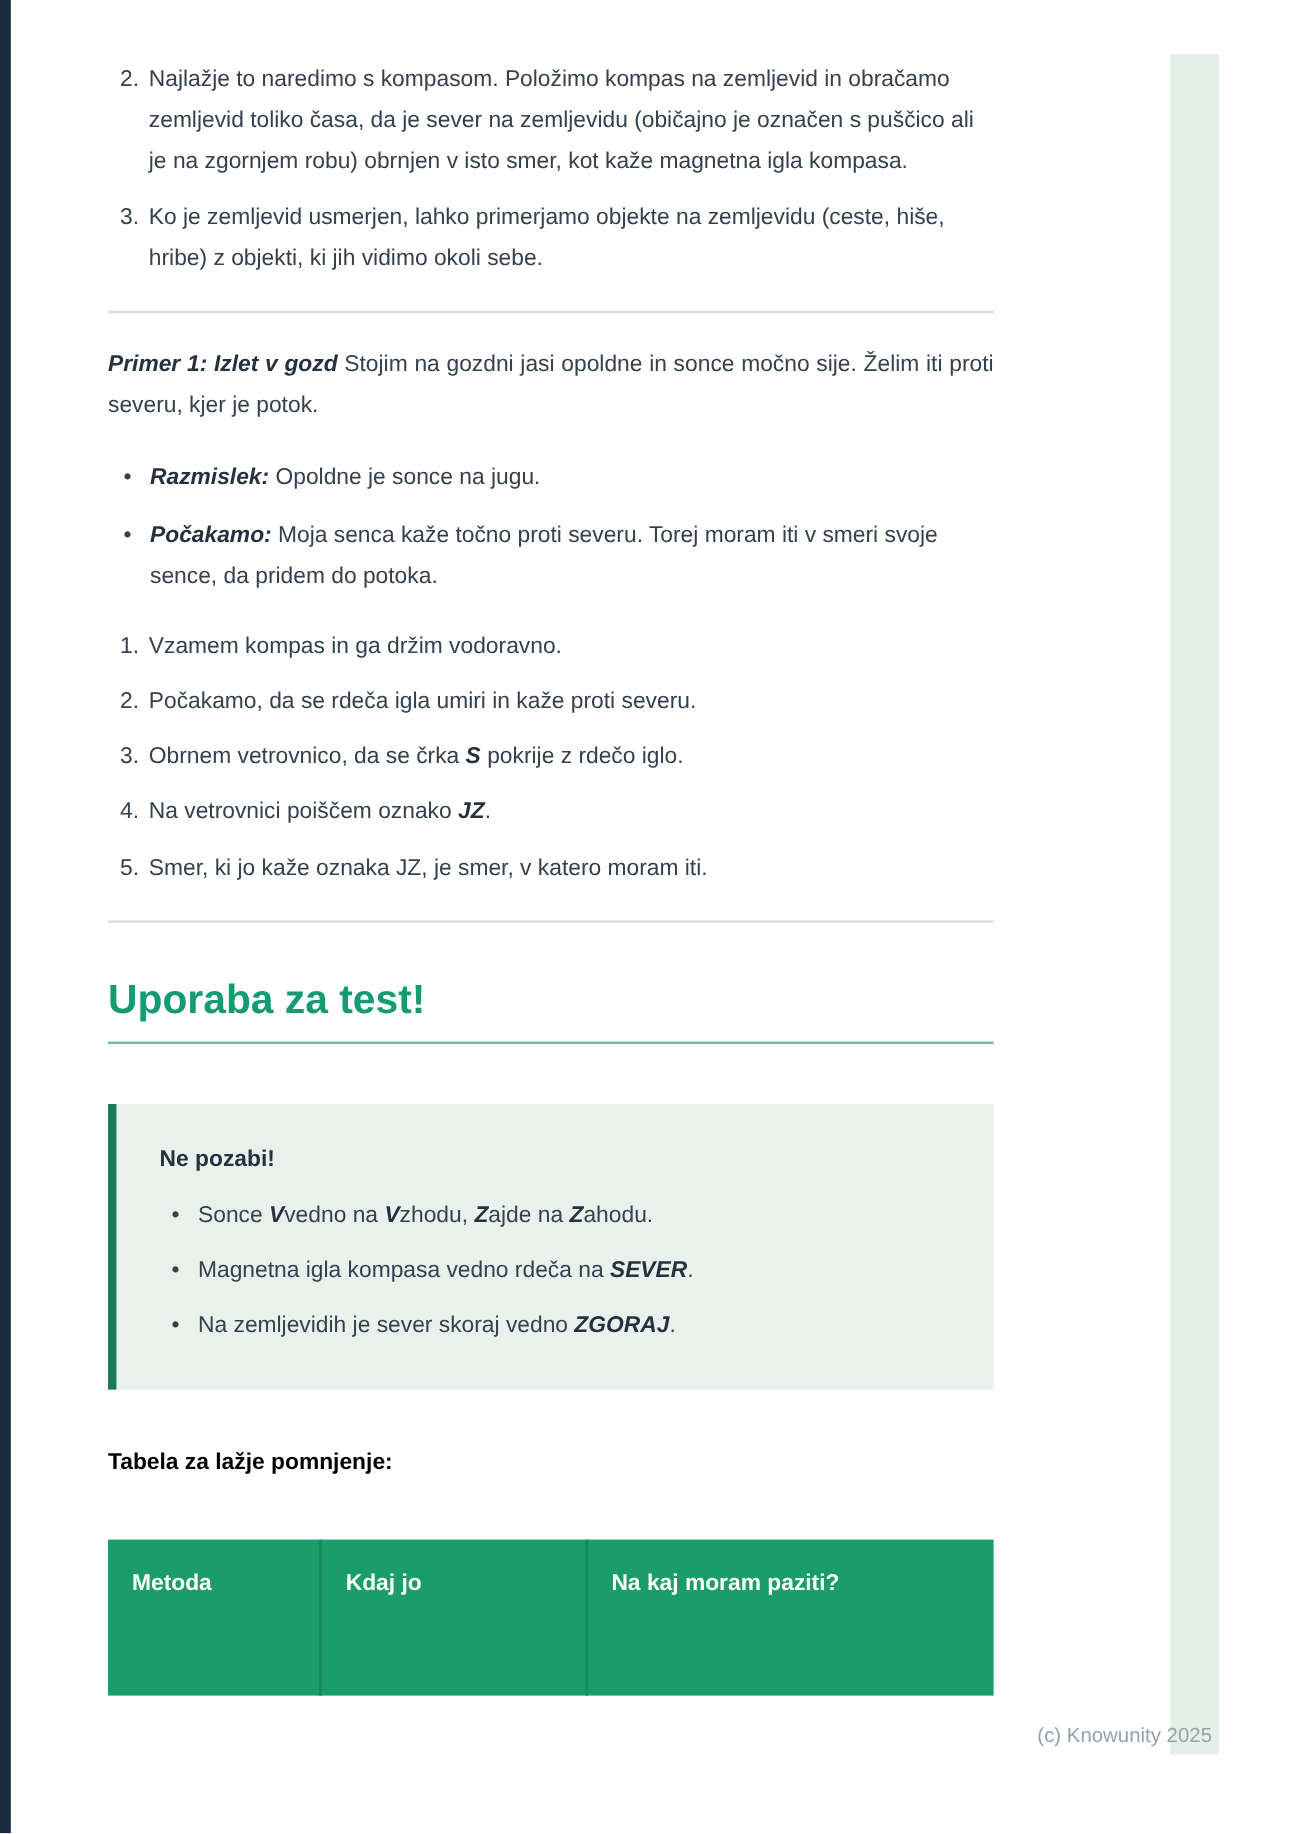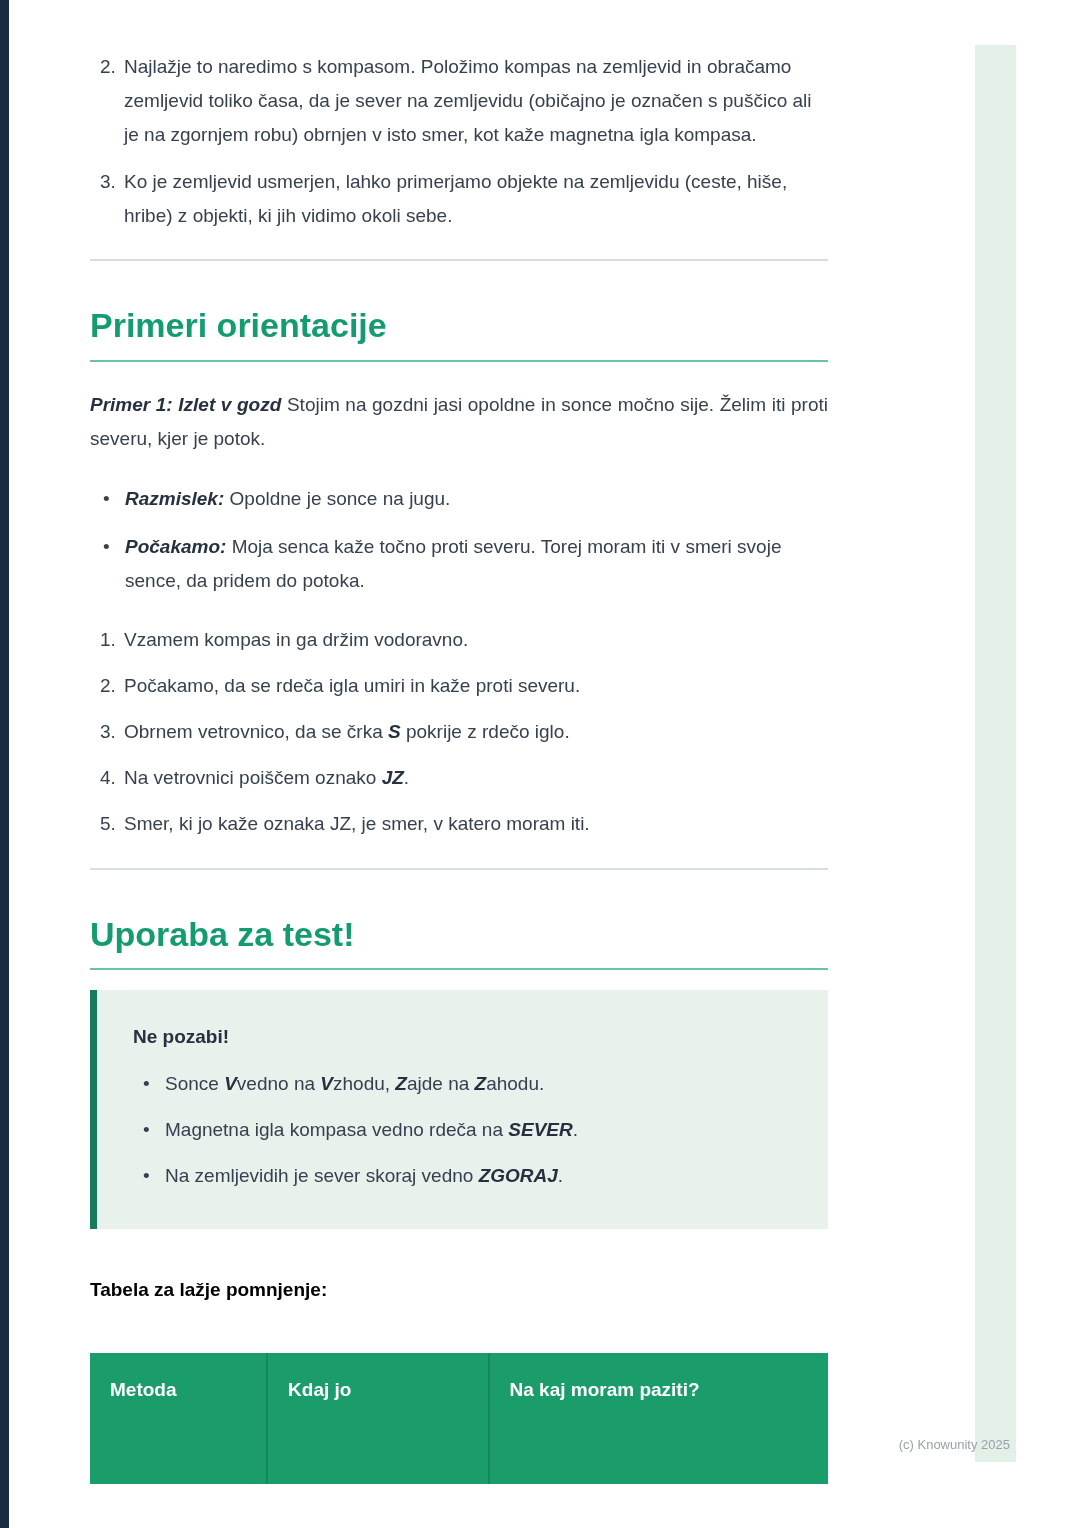--- a/index.html
+++ b/index.html
@@ -23,21 +23,21 @@
   }
   .right-strip {
     position: absolute;
     right: 64px; top: 45px;
     width: 41px; height: 1417px;
     background: #e2f0e8;
   }
   .credit {
     position: absolute;
     right: 70px; top: 1437px;
-    font-size: 13px;
+    font-size: 17px;
     color: #98a1ab;
     z-index: 2;
     white-space: nowrap;
     text-align: center;
   }
   .content {
     position: absolute;
     left: 90px; top: 50px;
     width: 738px;
     font-size: 19px;
@@ -69,21 +69,21 @@
 
   .para {
     margin-top: 26px;
     text-align: justify;
   }
   .bullets { margin-top: 26px; }
   .bullets .bullet-item { margin-bottom: 14px; }
   .steps { margin-top: 24px; }
 
   .callout {
-    margin-top: 20px;
+    margin-top: 50px;
     background: #e9f1ec;
     border-left: 7px solid #187a5c;
     padding: 30px 36px 24px 36px;
   }
   .callout-title {
     font-weight: 700;
     color: #26303f;
     margin-bottom: 12px;
   }
   .callout .bullet-item { margin-bottom: 12px; }
@@ -131,21 +131,20 @@
         <span class="txt">Najlažje to naredimo s kompasom. Položimo kompas na zemljevid in obračamo zemljevid toliko časa, da je sever na zemljevidu (običajno je označen s puščico ali je na zgornjem robu) obrnjen v isto smer, kot kaže magnetna igla kompasa.</span>
       </div>
       <div class="num-item">
         <span class="marker">3.</span>
         <span class="txt">Ko je zemljevid usmerjen, lahko primerjamo objekte na zemljevidu (ceste, hiše, hribe) z objekti, ki jih vidimo okoli sebe.</span>
       </div>
     </div>
 
     <hr class="divider">
 
-    <h2 class="section-title">Primeri orientacije</h2>
 
     <p class="para"><strong>Primer 1: Izlet v gozd</strong><span> Stojim na gozdni jasi opoldne in sonce močno sije. Želim iti proti severu, kjer je potok.</span></p>
 
     <div class="bullets">
       <div class="bullet-item">
         <span class="marker">•</span>
         <span class="txt"><strong>Razmislek:</strong><span> Opoldne je sonce na jugu.</span></span>
       </div>
       <div class="bullet-item">
         <span class="marker">•</span>

